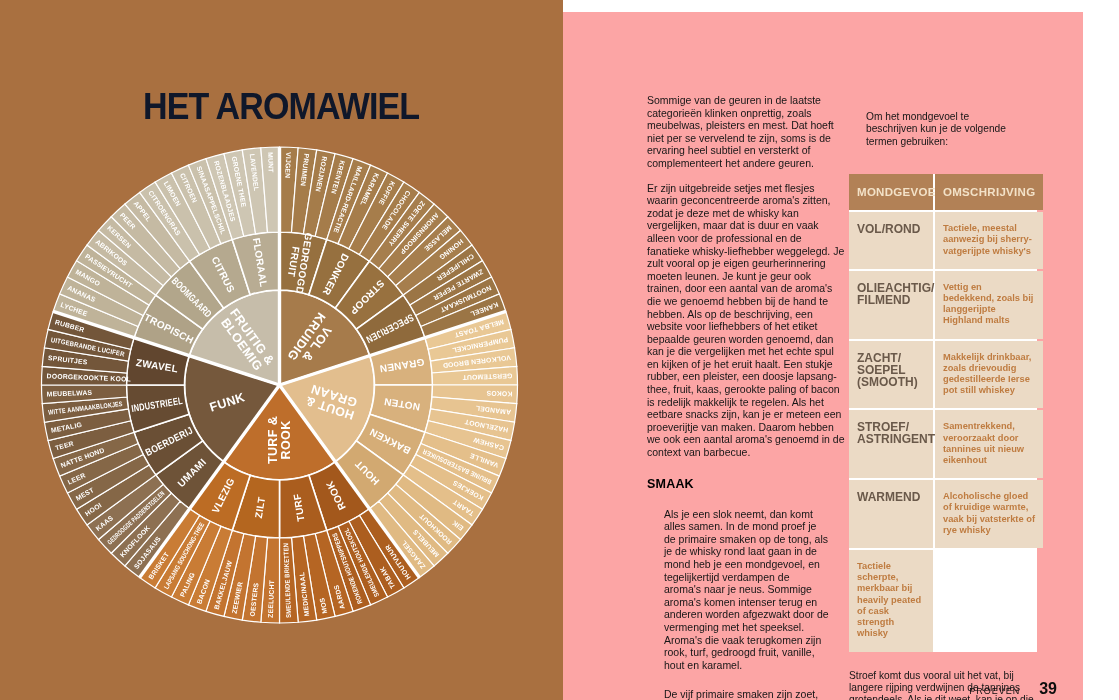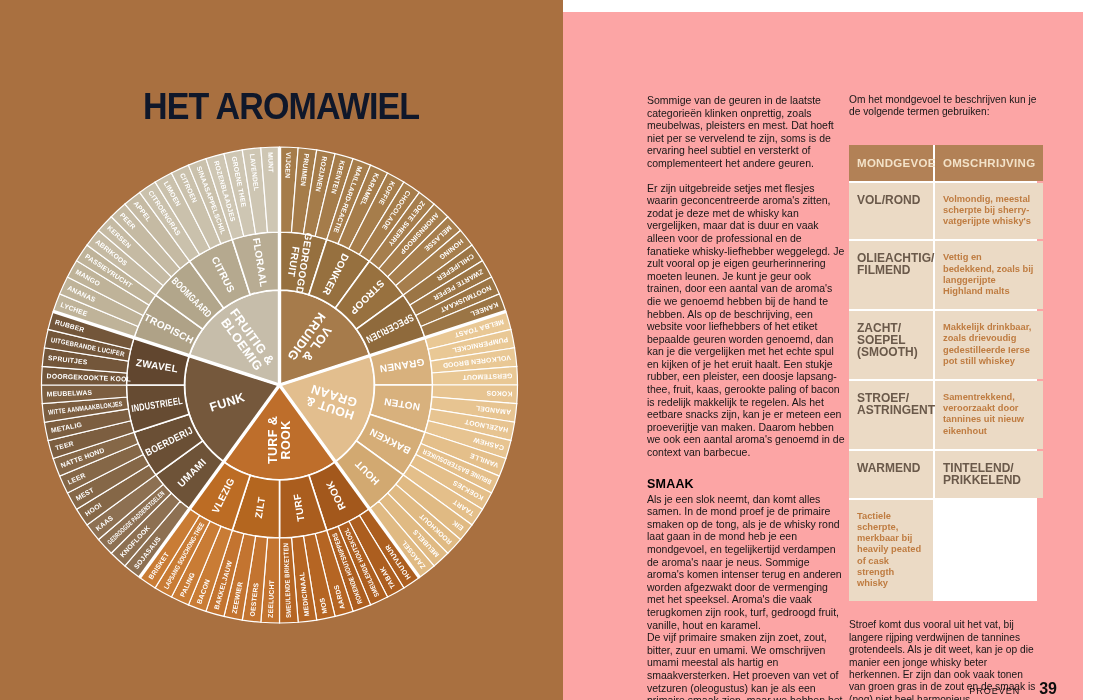--- a/index.html
+++ b/index.html
@@ -9,21 +9,21 @@
   .page-right{position:absolute;left:563px;top:12px;width:520px;height:700px;background:#fca5a5;}
   .title{position:absolute;top:86px;left:0;width:563px;margin:0;text-align:center;
          font-size:37px;font-weight:bold;color:#0f172a;letter-spacing:-1px;}
   .title span{display:inline-block;transform:scaleX(0.92);}
   #wheel{position:absolute;left:0;top:0;width:563px;height:700px;}
   .col{position:absolute;top:82px;}
   .col1{left:84px;width:199px;}
   .col2{left:286px;width:188px;}
   .col p{margin:0 0 12px 0;font-size:10.5px;line-height:12.6px;color:#161616;}
   .col2 p{font-size:10.2px;line-height:12.4px;}
-  .col p.tight{margin:0;}
+  .col p.tight{margin:17px;}
   .col h2{margin:18px 0 2px 0;font-size:12.5px;color:#000;letter-spacing:0.2px;}
   .mtable{display:grid;grid-template-columns:84px 1fr;gap:2px;background:#fff;
           margin:26px 0 18px 0;}
   .mtable .th{background:#B28156;color:#F3E2C8;font-weight:bold;font-size:11.5px;
           padding:12px 8px;letter-spacing:0.3px;}
   .mtable .term{background:#EBDAC5;color:#6A594A;font-weight:bold;font-size:12px;
           line-height:12px;padding:11px 6px 12px 8px;white-space:pre-line;}
   .mtable .desc{background:#EBDAC5;color:#BF7C41;font-weight:bold;font-size:9.3px;
           line-height:11.2px;padding:11px 8px 12px 8px;}
   .footer{position:absolute;right:26px;bottom:14px;color:#0d0d0d;}
@@ -267,39 +267,38 @@
     </div>
 
     <div class="col col2">
       <p class="tight">Om het mondgevoel te beschrijven kun je de volgende termen gebruiken:</p>
 
       <div class="mtable">
         <div class="th">MONDGEVOEL</div>
         <div class="th">OMSCHRIJVING</div>
 
         <div class="term">VOL/ROND</div>
-        <div class="desc">Volmondig, meestal scherpte bij sherry-vatgerijpte whisky's</div>
+        <div class="desc">Tactiele, meestal aanwezig bij sherry-vatgerijpte whisky's</div>
 
         <div class="term">OLIEACHTIG/
 FILMEND</div>
         <div class="desc">Vettig en bedekkend, zoals bij langgerijpte Highland malts</div>
 
         <div class="term">ZACHT/
 SOEPEL
 (SMOOTH)</div>
         <div class="desc">Makkelijk drinkbaar, zoals drievoudig gedestilleerde Ierse pot still whiskey</div>
 
         <div class="term">STROEF/
 ASTRINGENT</div>
         <div class="desc">Samentrekkend, veroorzaakt door tannines uit nieuw eikenhout</div>
 
         <div class="term">WARMEND</div>
-
-        <div class="term">TINTELEND/
-PRIKKELEND</div>
+        <div class="desc">Alcoholische gloed of kruidige warmte, vaak bij vatsterkte of rye whisky</div>
+
         <div class="desc">Tactiele scherpte, merkbaar bij heavily peated of cask strength whisky</div>
       </div>
 
       <p>Stroef komt dus vooral uit het vat, bij langere rijping verdwijnen de tannines grotendeels. Als je dit weet, kan je op die manier een jonge whisky beter herkennen. Er zijn dan ook vaak tonen van groen gras in de zout en de smaak is (nog) niet heel harmonieus.</p>
       <h2>AFDRONK</h2>
 
     </div>
 
     <div class="footer">
       <span class="flabel">PROEVEN</span><span class="fnum">39</span>

